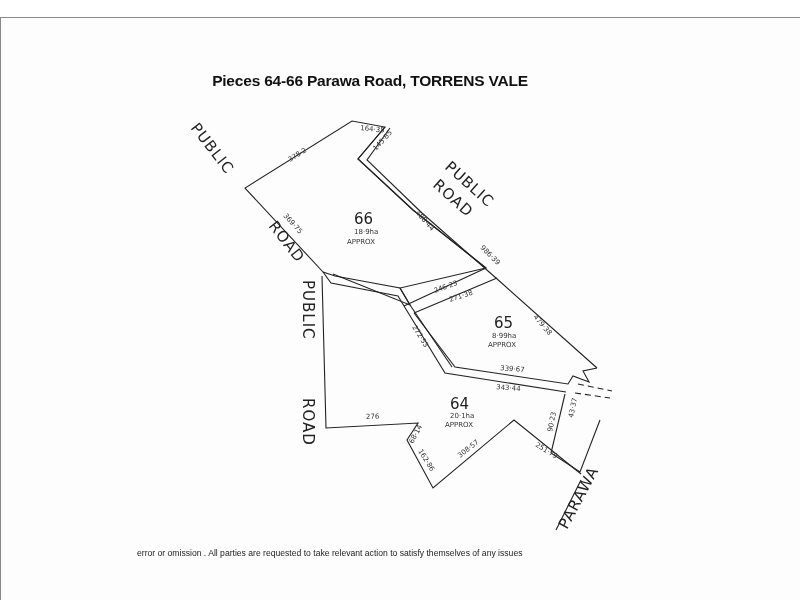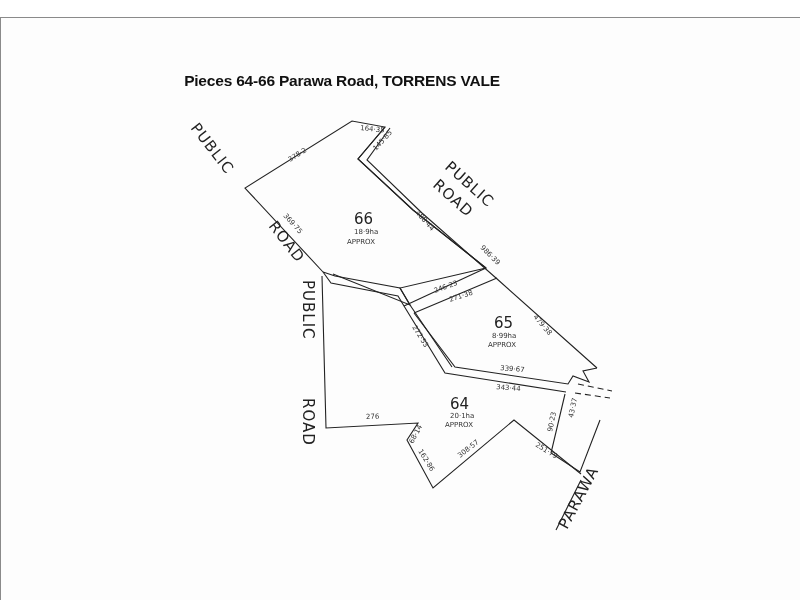--- a/index.html
+++ b/index.html
@@ -1,18 +1,18 @@
 <!DOCTYPE html>
 <html><head>
   <meta charset="utf-8">
   <style>
     html, body { margin: 0; padding: 0; background: #ffffff; }
     body { width: 800px; height: 600px; position: relative; overflow: hidden; font-family: "Liberation Sans", sans-serif; }
     .frame { position: absolute; left: 0; top: 17px; width: 800px; height: 583px; border-top: 1px solid #8a8a8a; border-left: 1px solid #8a8a8a; box-sizing: border-box; background: #fdfdfd; }
-    .title { position: absolute; left: 0; width: 684px; top: 72px; text-align: center; font-family: "Liberation Sans", sans-serif; font-weight: bold; font-size: 15.5px; color: #111; letter-spacing: -0.2px; }
+    .title { position: absolute; left: 0; width: 684px; top: 72px; text-align: center; font-family: "Liberation Sans", sans-serif; font-weight: bold; font-size: 15.5px; color: #111; letter-spacing: -0.2px; padding-left: 28px; }
     .note { position: absolute; left: 137px; top: 546px; width: 560px; font-family: "Liberation Sans", sans-serif; font-size: 8.6px; line-height: 14px; color: #222; }
     svg.plan { position: absolute; left: 0; top: 0; }
     .dim { font-family: "DejaVu Sans", sans-serif; font-size: 7px; fill: #333; }
     .road { font-family: "DejaVu Sans", sans-serif; font-size: 15px; fill: #222; letter-spacing: 1px; }
     .lotnum { font-family: "DejaVu Sans", sans-serif; font-size: 15px; fill: #222; }
     .area { font-family: "DejaVu Sans", sans-serif; font-size: 7px; fill: #333; }
     .ln { stroke: #222; stroke-width: 1.1; fill: none; }
   </style>
 </head>
 <body>
@@ -79,13 +79,14 @@
   <text class="dim" transform="translate(552,432) rotate(-78)">90·23</text>
   <text class="dim" transform="translate(573,418) rotate(-78)">43·37</text>
   <text class="dim" transform="translate(366,419) rotate(-2)">276</text>
   <text class="dim" transform="translate(413,444) rotate(-62)">68·14</text>
   <text class="dim" transform="translate(418,451) rotate(58)">162·86</text>
   <text class="dim" transform="translate(460,458) rotate(-38)">308·57</text>
   <text class="dim" transform="translate(535,446) rotate(32)">251·79</text>
 </svg>
 
 <div class="note">
+  <div>error or omission . All  parties are requested to take relevant action to satisfy themselves of any issues</div>
 </div>
 
 </body></html>

